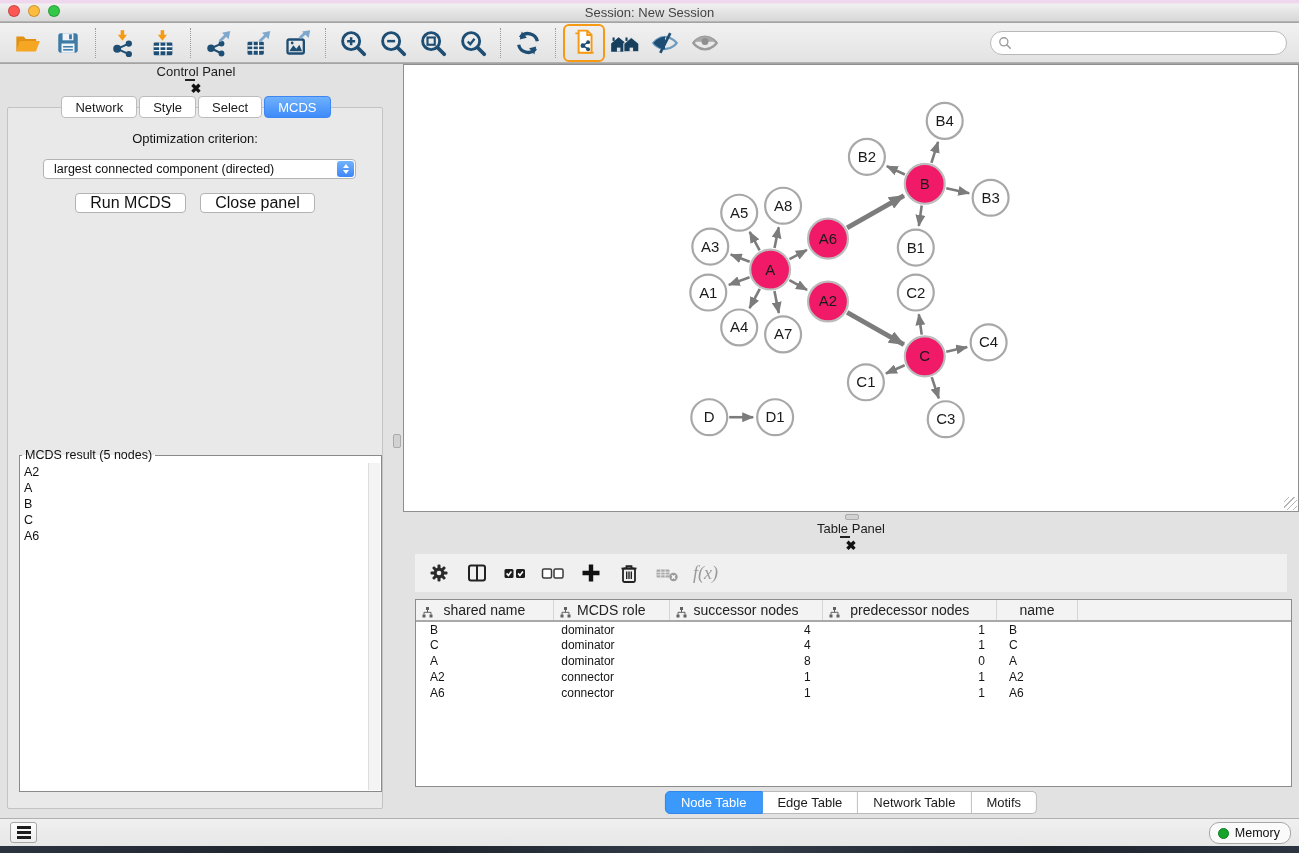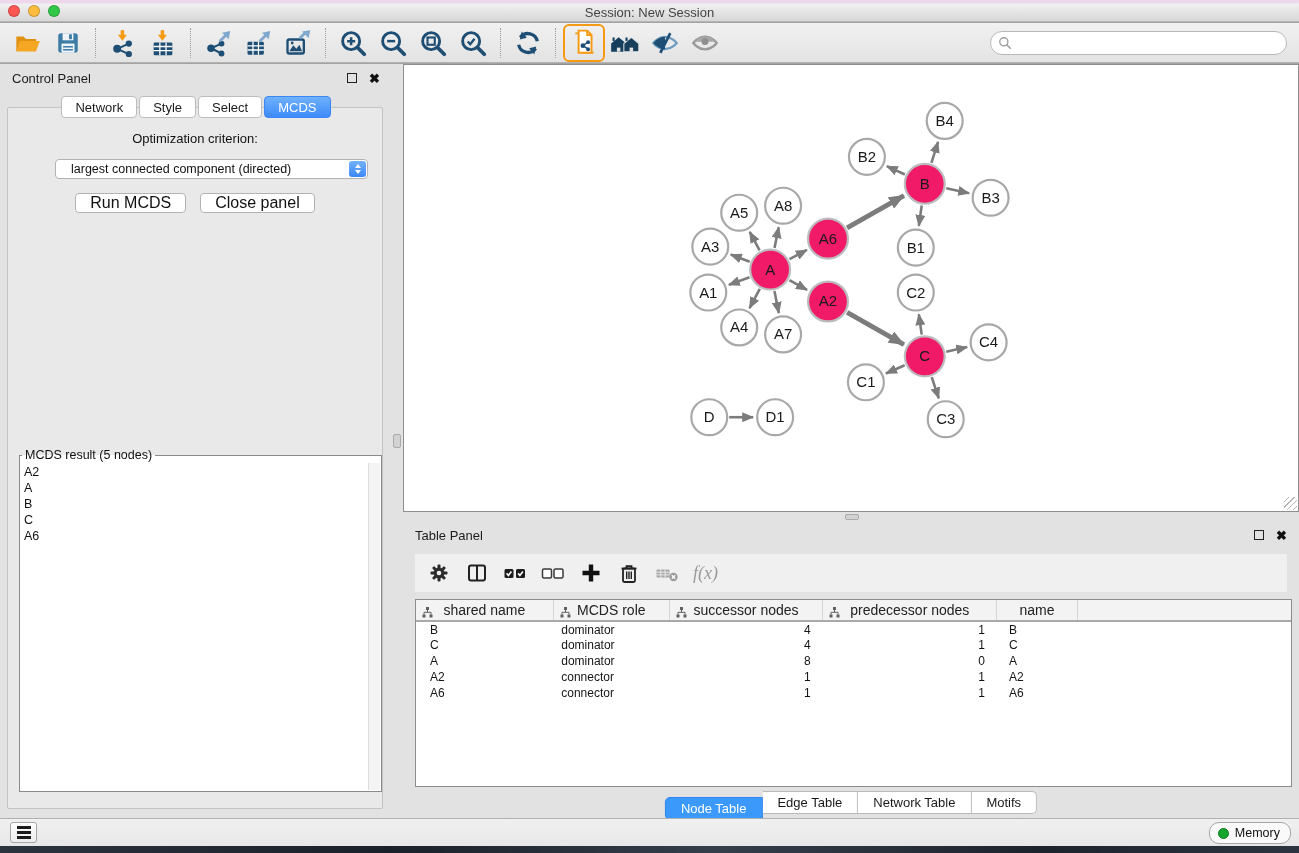--- a/index.html
+++ b/index.html
@@ -27,34 +27,34 @@
   .searchwrap { margin-left:auto; margin-right:4px; position:relative; width:297px; height:24px; }
   .searchwrap input { width:100%; height:100%; border:1px solid #b9b9b9; border-radius:12px;
     background:#fff; padding-left:26px; font-size:13px; outline:none; }
   .search-mag { position:absolute; left:8px; top:5px; }
 
   
   .content { position:absolute; left:0; top:64px; width:100%; height:754px; background:#e2e2e2; }
 
   
   .control-panel { position:absolute; left:0; top:0; width:392px; height:754px; }
-  .panel-header { height:28px; display:flex; align-items:center; padding:0 12px; font-size:13px; color:#1c1c1c; }
+  .panel-header { height:28px; display:flex; align-items:center; padding:0 12px; font-size:13px; color:#1c1c1c;flex-direction:column; }
   .ph-spacer { flex:1; }
   .float-ico { width:10px; height:10px; border:1.5px solid #222; display:inline-block; margin-right:12px; cursor:pointer; }
   .close-ico { font-size:13px; font-weight:bold; color:#111; cursor:pointer; }
   .cp-tabs { position:absolute; top:32px; left:0; right:0; display:flex; justify-content:center; gap:2px; z-index:2; }
   .cp-tab { height:22px; padding:0 13px; font-size:13px; background:#fff; color:#1a1a1a;
     border:1px solid #bcbcbc; border-radius:4px; cursor:pointer; font-family:inherit; }
   .cp-tab.active { background:linear-gradient(#6fb1fc,#3e8bf9); border-color:#3e86f2; color:#fff; }
   .cp-body { position:absolute; left:7px; right:9px; top:43px; bottom:9px;
     background:#e9e9e9; border:1px solid #c3c3c3; border-radius:2px; }
   .opt-label { text-align:center; margin-top:23px; font-size:13px; color:#111; }
   .dropdown { position:absolute; left:35px; top:51px; width:313px; height:20px; background:#fff;
     border:1px solid #b3b3b3; border-radius:4px; font-size:12.5px; color:#111;
-    display:flex; align-items:center; padding-left:15px; cursor:pointer;margin-left:12px; }
+    display:flex; align-items:center; padding-left:10px; cursor:pointer; }
   .stepper { position:absolute; right:1px; top:1px; bottom:1px; width:17px; border-radius:3px;
     background:linear-gradient(#71b3fd,#3c87f8); display:flex; flex-direction:column;
     align-items:center; justify-content:center; gap:2px; }
   .stepper i { width:0; height:0; border-left:3.5px solid transparent; border-right:3.5px solid transparent; }
   .stepper .up { border-bottom:4px solid #fff; }
   .stepper .dn { border-top:4px solid #fff; }
   .btn-row { position:absolute; top:85px; left:0; right:0; display:flex; justify-content:center; gap:14px; }
   .btn { height:20px; padding:0 14px; background:#fff; border:1px solid #b3b3b3; border-radius:4px;
     font-size:16px; color:#111; cursor:pointer; font-family:inherit; }
   .result-box { position:absolute; left:11px; top:340px; width:363px; height:344px;
@@ -96,21 +96,21 @@
   td { height:16px; font-size:12px; color:#151515; white-space:nowrap; overflow:hidden; }
   td.l0 { padding-left:14px; } td.l1 { padding-left:8px; }
   td.num { text-align:right; padding-right:12px; }
   td.nm { padding-left:12px; }
 
   .table-tabs { position:absolute; left:50%; transform:translateX(-50%); top:270px; display:flex; }
   .tt-btn { height:23px; padding:0 15px; background:#fff; border:1px solid #b9b9b9; border-left:none;
     font-size:13px; color:#1a1a1a; cursor:pointer; font-family:inherit; }
   .tt-btn:first-child { border-left:1px solid #b9b9b9; border-radius:5px 0 0 5px; }
   .tt-btn:last-child { border-radius:0 5px 5px 0; }
-  .tt-btn.active { background:#3b99fc; border-color:#2f86ec; color:#fff;margin-top:6px; }
+  .tt-btn.active { background:#3b99fc; border-color:#2f86ec; color:#fff; }
 
   
   .statusbar { position:absolute; left:0; top:818px; width:100%; height:28px;
     background:linear-gradient(#f0f0f0,#e7e7e7); border-top:1px solid #b1b1b1; }
   .list-btn { position:absolute; left:10px; top:3px; width:27px; height:21px;
     background:linear-gradient(#fdfdfd,#ededed); border:1px solid #a6a6a6; border-radius:3px;
     display:flex; flex-direction:column; justify-content:center; gap:2.5px; align-items:center; cursor:pointer; }
   .list-btn i { display:block; width:14px; height:2.5px; background:#1c1c1c; }
   .memory-btn { position:absolute; right:8px; top:3px; height:22px; padding:0 10px 0 8px;
     background:#fafafa; border:1px solid #a6a6a6; border-radius:10px; display:flex; align-items:center; gap:6px;

